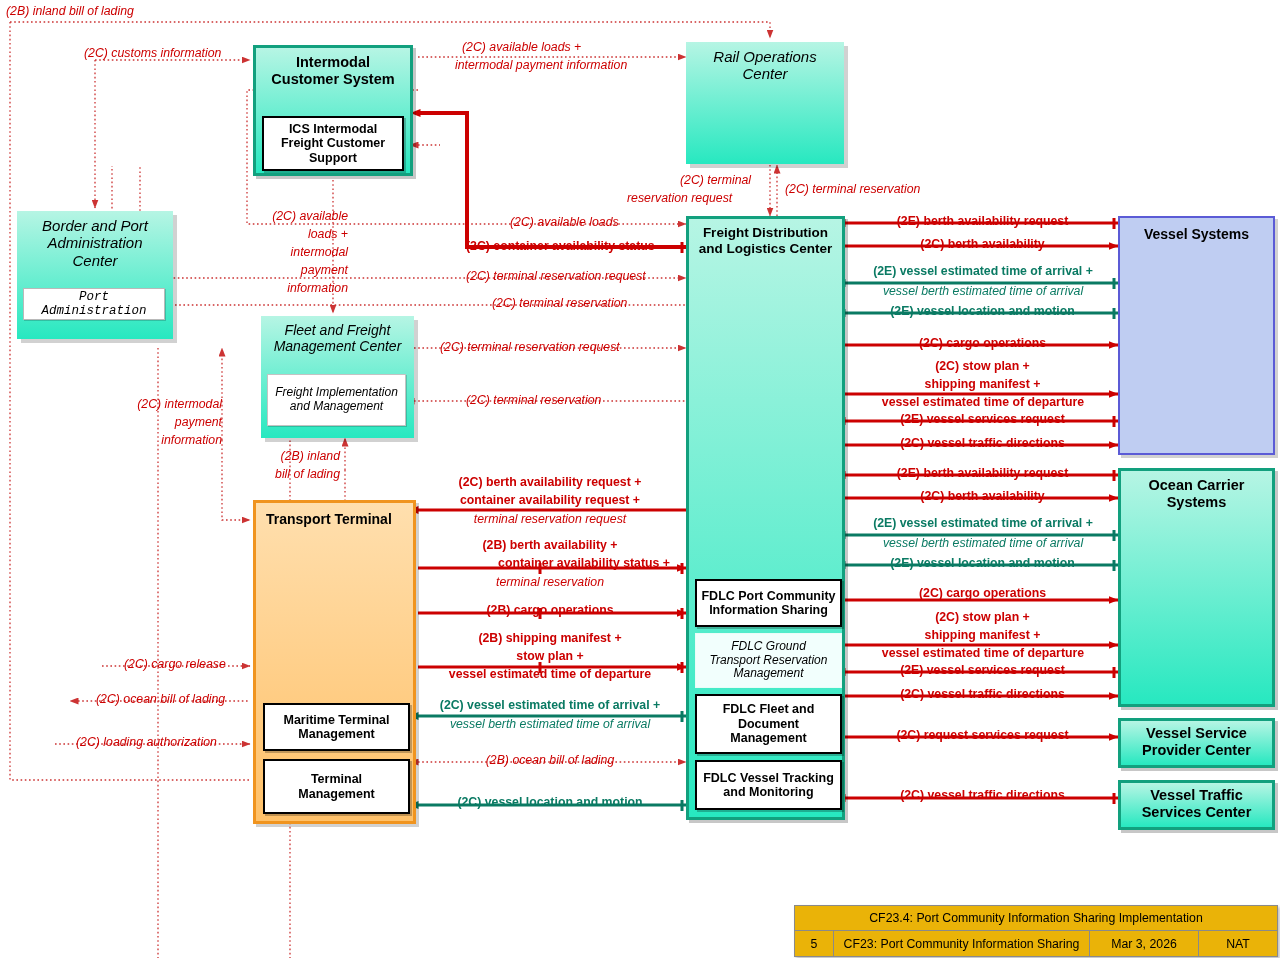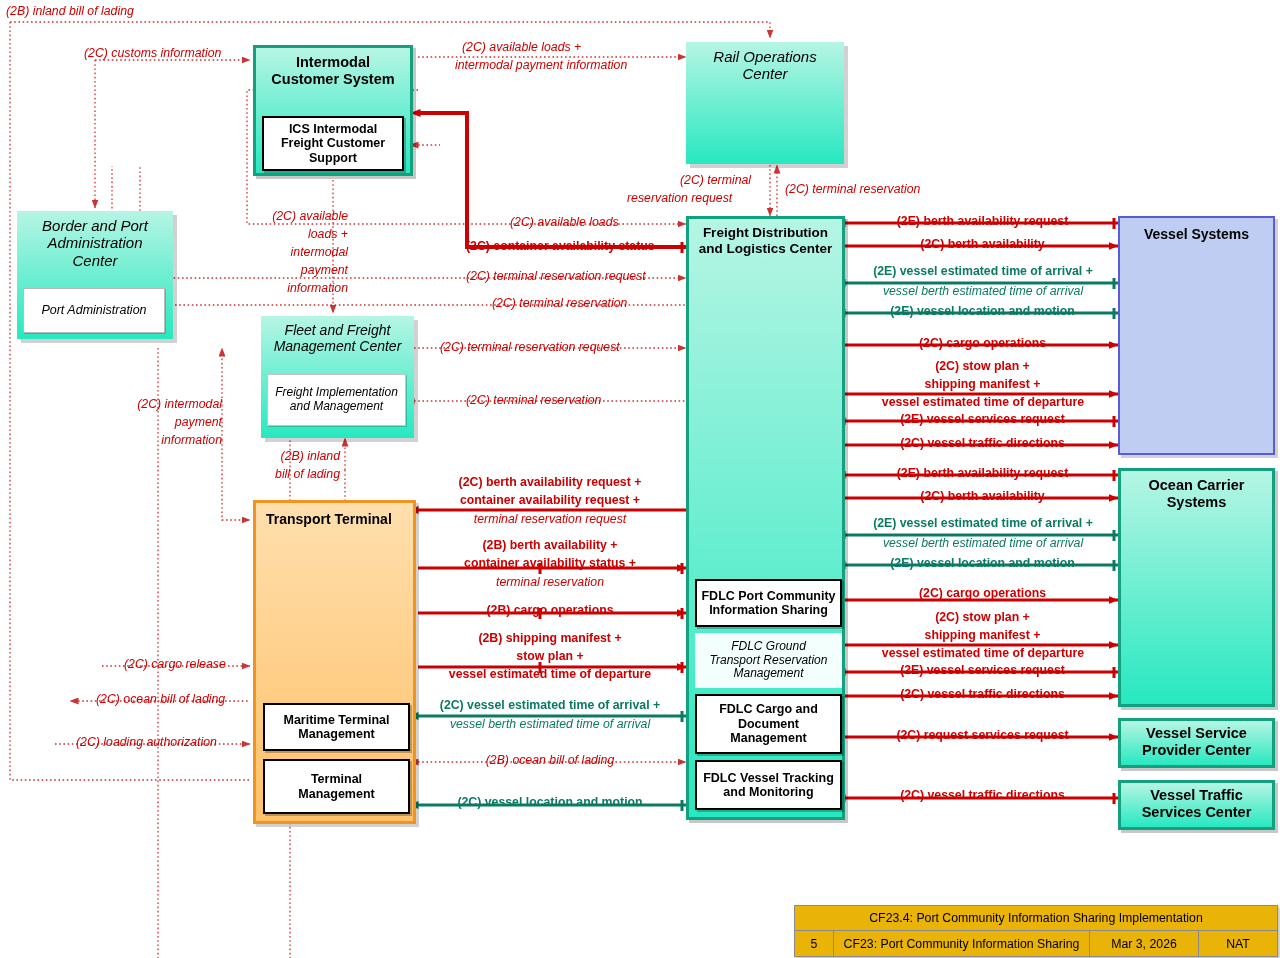--- a/index.html
+++ b/index.html
@@ -236,40 +236,40 @@
 
   <div class="box center-box noborder" style="left:686px;top:42px;width:158px;height:122px;">
     <div class="center-title ital" style="white-space:pre-line;">Rail Operations
 Center</div>
   </div>
 
   <div class="box center-box noborder" style="left:17px;top:211px;width:156px;height:128px;">
     <div class="center-title ital" style="white-space:pre-line;">Border and Port
 Administration
 Center</div>
-    <div class="sub ital" style="left:6px;top:77px;width:142px;height:45px;
-         border:1px solid #b9b9b9;box-shadow:1px 1px 0 rgba(0,0,0,.18);">Port Administration</div>
+    <div class="sub ital" style="left:6px;top:77px;width:142px;height:32px;
+         border:1px solid #b9b9b9;box-shadow:1px 1px 0 rgba(0,0,0,.18);font-family:Liberation Mono, monospace;">Port Administration</div>
   </div>
 
   <div class="box center-box noborder" style="left:261px;top:316px;width:153px;height:122px;">
     <div class="center-title ital" style="white-space:pre-line;font-size:14px;">Fleet and Freight
 Management Center</div>
     <div class="sub ital" style="left: 6px; top: 58px; width: 139px; height: 52px; border: 1px solid rgb(195, 195, 195); box-shadow: rgba(0, 0, 0, 0.18) 1px 1px 0px; font-size: 12px; white-space: pre-line;">Freight Implementation
 and Management</div>
   </div>
 
   <div class="box center-box" style="left:686px;top:216px;width:159px;height:604px;">
     <div class="center-title" style="white-space:pre-line;font-size:13.5px;">Freight Distribution
 and Logistics Center</div>
     <div class="sub" style="left: 6px; top: 360px; width: 147px; height: 48px; white-space: pre-line;">FDLC Port Community
 Information Sharing</div>
     <div class="sub ghost" style="left: 6px; top: 414px; width: 147px; height: 55px; font-size: 12px; white-space: pre-line;">FDLC Ground
 Transport Reservation
 Management</div>
-    <div class="sub" style="left: 6px; top: 475px; width: 147px; height: 60px; white-space: pre-line;">FDLC Cargo and
+    <div class="sub" style="left: 6px; top: 475px; width: 147px; height: 60px; white-space: pre-line;">FDLC Fleet and
 Document
 Management</div>
     <div class="sub" style="left: 6px; top: 541px; width: 147px; height: 50px; white-space: pre-line;">FDLC Vessel Tracking
 and Monitoring</div>
   </div>
 
   <div class="box terminal-box" style="left:253px;top:500px;width:163px;height:324px;">
     <div class="terminal-title">Transport Terminal</div>
     <div class="sub" style="left: 7px; top: 200px; width: 147px; height: 48px; white-space: pre-line;">Maritime Terminal
 Management</div>
@@ -328,21 +328,21 @@
 
   <div class="lbl i" style="left:124px;top:658px;">(2C) cargo release</div>
   <div class="lbl i" style="left:96px;top:693px;">(2C) ocean bill of lading</div>
   <div class="lbl i" style="left:76px;top:736px;">(2C) loading authorization</div>
 
   <div class="lbl b" style="left:430px;top:476px;width:240px;">(2C) berth availability request +</div>
   <div class="lbl b" style="left:430px;top:494px;width:240px;">container availability request +</div>
   <div class="lbl i" style="left:430px;top:513px;width:240px;">terminal reservation request</div>
 
   <div class="lbl b" style="left:430px;top:539px;width:240px;">(2B) berth availability +</div>
-  <div class="lbl b" style="left:430px;top:557px;width:240px;">container availability status +</div>
+  <div class="lbl b" style="left:430px;top:557px;width:240px;text-align:right;">container availability status +</div>
   <div class="lbl i" style="left:430px;top:576px;width:240px;">terminal reservation</div>
 
   <div class="lbl b" style="left:430px;top:604px;width:240px;">(2B) cargo operations</div>
 
   <div class="lbl b" style="left:430px;top:632px;width:240px;">(2B) shipping manifest +</div>
   <div class="lbl b" style="left:430px;top:650px;width:240px;">stow plan +</div>
   <div class="lbl b" style="left:430px;top:668px;width:240px;">vessel estimated time of departure</div>
 
   <div class="lbl b green" style="left:430px;top:699px;width:240px;">(2C) vessel estimated time of arrival +</div>
   <div class="lbl i green" style="left:430px;top:718px;width:240px;">vessel berth estimated time of arrival</div>

